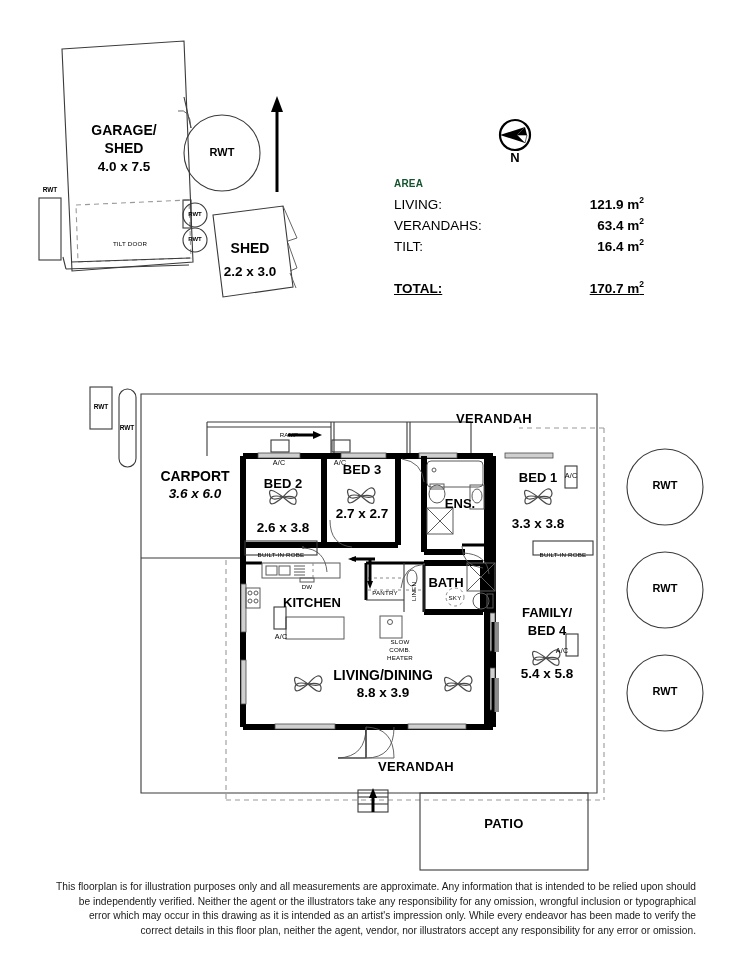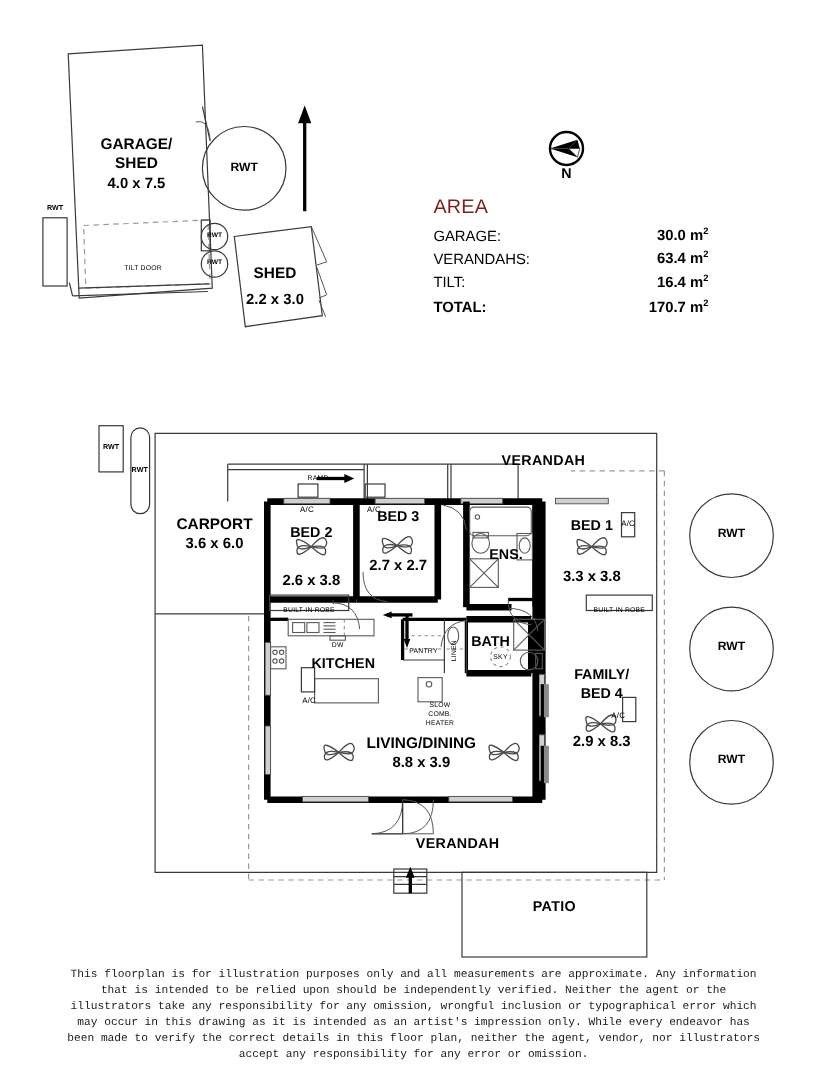--- a/index.html
+++ b/index.html
@@ -23,35 +23,35 @@
     height: 978px;
   }
   
   #area-table {
     position: absolute;
     left: 394px;
     top: 178px;
     width: 250px;
   }
   #area-table .area-head {
-    font-size: 18px;
-    font-weight: normal;
-    color: #7f1d1d;
+    font-size: 10px;
+    font-weight: bold;
+    color: #14532d;
     letter-spacing: .2px;
     margin-bottom: 3px;
   }
   #area-table .area-row {
     display: flex;
     justify-content: space-between;
     align-items: baseline;
     font-size: 13.5px;
     line-height: 17.5px;
     color: #000;
   }
-  #area-table .area-row.total { font-weight: bold; margin-top: 2px; }
+  #area-table .area-row.total { font-weight: bold; margin-top: 21px; text-decoration: underline; }
   #area-table .a-label { font-weight: bold; }
   #area-table .a-val { font-weight: bold; white-space: nowrap; }
   #area-table .a-val sup { font-size: 8.5px; vertical-align: super; }
   #area-table .area-row:not(.total) .a-label { font-weight: normal; }
   #area-table .area-row:not(.total) .a-val { font-weight: bold; }
 
   
   #compass {
     position: absolute;
     left: 493px;
@@ -68,22 +68,21 @@
 
   
   #disclaimer {
     position: absolute;
     left: 56px;
     top: 880px;
     width: 640px;
     font-size: 10.2px;
     line-height: 14.6px;
     color: #1a1a1a;
-    text-align: center;
-    font-family: Liberation Mono, monospace;
+    text-align: right;
   }
 
   
   .lbl {
     position: absolute;
     color: #000;
     white-space: nowrap;
     text-align: center;
     transform: translateX(-50%);
   }
@@ -454,42 +453,42 @@
       <polygon points="24,17 32,9 34,17" fill="#000"></polygon>
       <polygon points="24,17 32,25 34,17" fill="#ffffff" stroke="#000" stroke-width="0.6"></polygon>
     </svg>
     <div class="n-label">N</div>
   </div>
 
   <div id="area-table">
     <div class="area-head">AREA</div>
 
     <div class="area-row">
-      <span class="a-label">GARAGE:</span>
-      <span class="a-val"><span>30.0 m</span><sup>2</sup></span>
+      <span class="a-label">LIVING:</span>
+      <span class="a-val"><span>121.9 m</span><sup>2</sup></span>
     </div>
     <div class="area-row">
       <span class="a-label">VERANDAHS:</span>
       <span class="a-val"><span>63.4 m</span><sup>2</sup></span>
     </div>
     <div class="area-row">
       <span class="a-label">TILT:</span>
       <span class="a-val"><span>16.4 m</span><sup>2</sup></span>
     </div>
     <div class="area-row total">
       <span class="a-label">TOTAL:</span>
       <span class="a-val"><span>170.7 m</span><sup>2</sup></span>
     </div>
   </div>
 
   <div class="lbl lbl-rwt-sm" style="left:101px; top:403px;">RWT</div>
   <div class="lbl lbl-rwt-sm" style="left:127px; top:424px;">RWT</div>
 
   <div class="lbl lbl-room-lg" style="left:195px; top:468px;">CARPORT</div>
-  <div class="lbl lbl-dim" style="left:195px; top:486px;">3.6 x 6.0</div>
+  <div class="lbl lbl-dim" style="left:195px; top:486px;font-style:italic;">3.6 x 6.0</div>
 
   <div class="lbl lbl-small" style="left:279px; top:458px;">A/C</div>
   <div class="lbl lbl-small" style="left:340px; top:458px;">A/C</div>
   <div class="lbl lbl-small" style="left:571px; top:471px;">A/C</div>
   <div class="lbl lbl-small" style="left:281px; top:632px;">A/C</div>
   <div class="lbl lbl-small" style="left:562px; top:646px;">A/C</div>
 
   <div class="lbl lbl-tiny" style="left:289px; top:431px;">RAMP</div>
 
   <div class="lbl lbl-room" style="left:283px; top:476px;">BED 2</div>
@@ -514,21 +513,21 @@
 
   <div class="lbl lbl-tiny" style="left:400px; top:638px;">SLOW</div>
   <div class="lbl lbl-tiny" style="left:400px; top:646px;">COMB.</div>
   <div class="lbl lbl-tiny" style="left:400px; top:654px;">HEATER</div>
 
   <div class="lbl lbl-room-lg" style="left:383px; top:667px;">LIVING/DINING</div>
   <div class="lbl lbl-dim" style="left:383px; top:685px;">8.8 x 3.9</div>
 
   <div class="lbl lbl-room" style="left:547px; top:605px;">FAMILY/</div>
   <div class="lbl lbl-room" style="left:547px; top:623px;">BED 4</div>
-  <div class="lbl lbl-dim" style="left:547px; top:666px;">2.9 x 8.3</div>
+  <div class="lbl lbl-dim" style="left:547px; top:666px;">5.4 x 5.8</div>
 
   <div class="lbl lbl-tiny" style="left:281px; top:551px;">BUILT-IN ROBE</div>
   <div class="lbl lbl-tiny" style="left:563px; top:551px;">BUILT-IN ROBE</div>
 
   <div class="lbl lbl-area" style="left:494px; top:411px;">VERANDAH</div>
   <div class="lbl lbl-area" style="left:416px; top:759px;">VERANDAH</div>
   <div class="lbl lbl-area" style="left:504px; top:816px;">PATIO</div>
 
   <div class="lbl lbl-rwt" style="left:665px; top:479px;">RWT</div>
   <div class="lbl lbl-rwt" style="left:665px; top:582px;">RWT</div>

